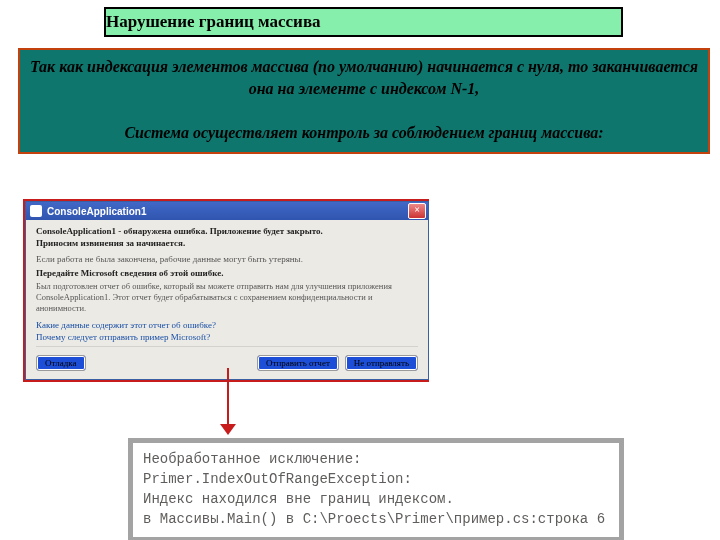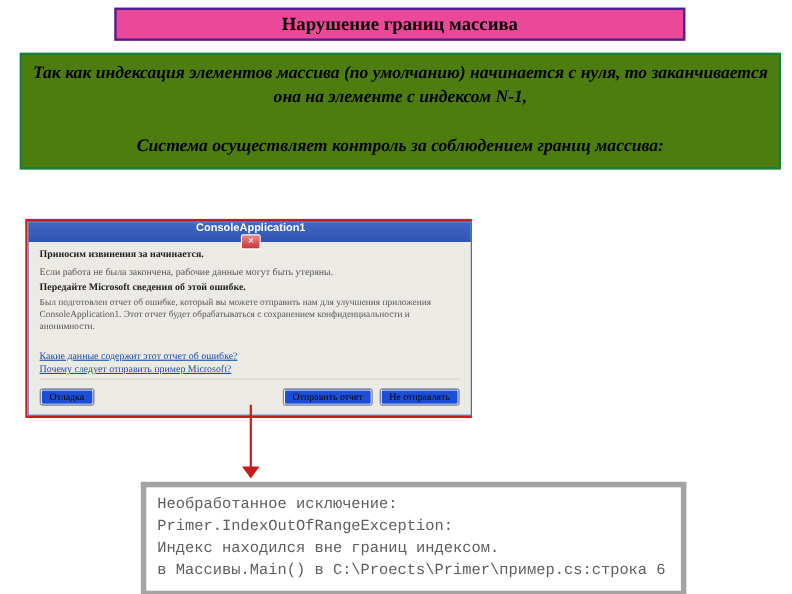--- a/index.html
+++ b/index.html
@@ -9,34 +9,34 @@
     background:#fff;
     font-family:Arial, sans-serif;
     position:relative;
   }
   .title-box{
     position:absolute;
     left:104px;
     top:7px;
     width:515px;
     height:26px;
-    background:#ec4899;
-    border:2px solid #4c1d95;
+    background:#86efac;
+    border:2px solid #000000;
     font:bold 17px/26px Georgia, serif;
-    text-align:center;
+    text-align:left;
     color:#000;
   }
   .desc-box{
     position:absolute;
     left:18px;
     top:48px;
     width:680px;
     padding:6px 4px 8px;
-    border:2px solid #15803d;
-    background:#4d7c0f;
+    border:2px solid #c2410c;
+    background:#0f766e;
     font:italic bold 16px/22px Georgia, "Times New Roman", serif;
     color:#000;
     text-align:center;
   }
   .dialog-wrap{
     position:absolute;
     left:23px;
     top:199px;
     width:402px;
     border:2px solid #c81b1b;
@@ -49,21 +49,20 @@
     color:#333;
   }
   .titlebar{
     height:18px;
     background:linear-gradient(#4168c6,#2f55b0);
     display:flex;
     align-items:center;
     padding:0 2px 0 4px;
     color:#fff;
     font:bold 10px Tahoma, sans-serif;
-    flex-direction:column;
   }
   .titlebar .win-icon{
     width:12px;height:12px;margin-right:5px;
     display:inline-block;background:#fff;border-radius:2px;
   }
   .titlebar .spacer{flex:1}
   .close-btn{
     width:16px;height:14px;
     background:linear-gradient(#e88,#c33);
     border:1px solid #fff;
@@ -71,22 +70,22 @@
     color:#fff;
     font:bold 10px/12px Tahoma;
     text-align:center;
     cursor:pointer;
   }
   .dlg-body{padding:6px 10px 8px;}
   .row1{font:bold 9px Tahoma;color:#222;margin-bottom:2px}
   .row2{font:bold 9px Tahoma;color:#222;margin-bottom:6px}
   .row3{font:9px Tahoma;color:#555;margin-bottom:4px}
   .row4{font:bold 9px Tahoma;color:#222;margin-bottom:3px}
-  .row5{font:8.5px Tahoma;color:#555;line-height:11px;margin-bottom:16px}
-  .link{color:#174ea6;text-decoration:underline;display:block;font:9px Tahoma;margin-bottom:2px;cursor:pointer}
+  .row5{font:8.5px Tahoma;color:#555;line-height:11px;margin-bottom:6px}
+  .link{color:#174ea6;display:block;font:9px Tahoma;margin-bottom:2px;cursor:pointer}
   .btn-row{display:flex;gap:6px;padding-top:8px;border-top:1px solid #d5d2cb;margin-top:4px}
   .btn-row .gap{flex:1}
   .xp-btn{
     font:9px Tahoma;padding:2px 8px;
     background:#1d4ed8;
     border:1px solid #9a9a9a;
     border-radius:3px;
     cursor:pointer;
     box-shadow:inset 0 0 0 1px #fff;
   }
@@ -131,20 +130,21 @@
 
 <div class="dialog-wrap">
   <div class="dialog">
     <div class="titlebar">
       <span class="win-icon"></span>
       <span>ConsoleApplication1</span>
       <span class="spacer"></span>
       <span class="close-btn">×</span>
     </div>
     <div class="dlg-body">
+      <div class="row1">ConsoleApplication1 - обнаружена ошибка. Приложение будет закрыто.</div>
       <div class="row2">Приносим извинения за начинается.</div>
       <div class="row3">Если работа не была закончена, рабочие данные могут быть утеряны.</div>
       <div class="row4">Передайте Microsoft сведения об этой ошибке.</div>
       <div class="row5">Был подготовлен отчет об ошибке, который вы можете отправить нам для улучшения приложения ConsoleApplication1. Этот отчет будет обрабатываться с сохранением конфиденциальности и анонимности.</div>
       <span class="link">Какие данные содержит этот отчет об ошибке?</span>
       <span class="link">Почему следует отправить пример Microsoft?</span>
       <div class="btn-row">
         <button class="xp-btn">Отладка</button>
         <span class="gap"></span>
         <button class="xp-btn">Отправить отчет</button>

